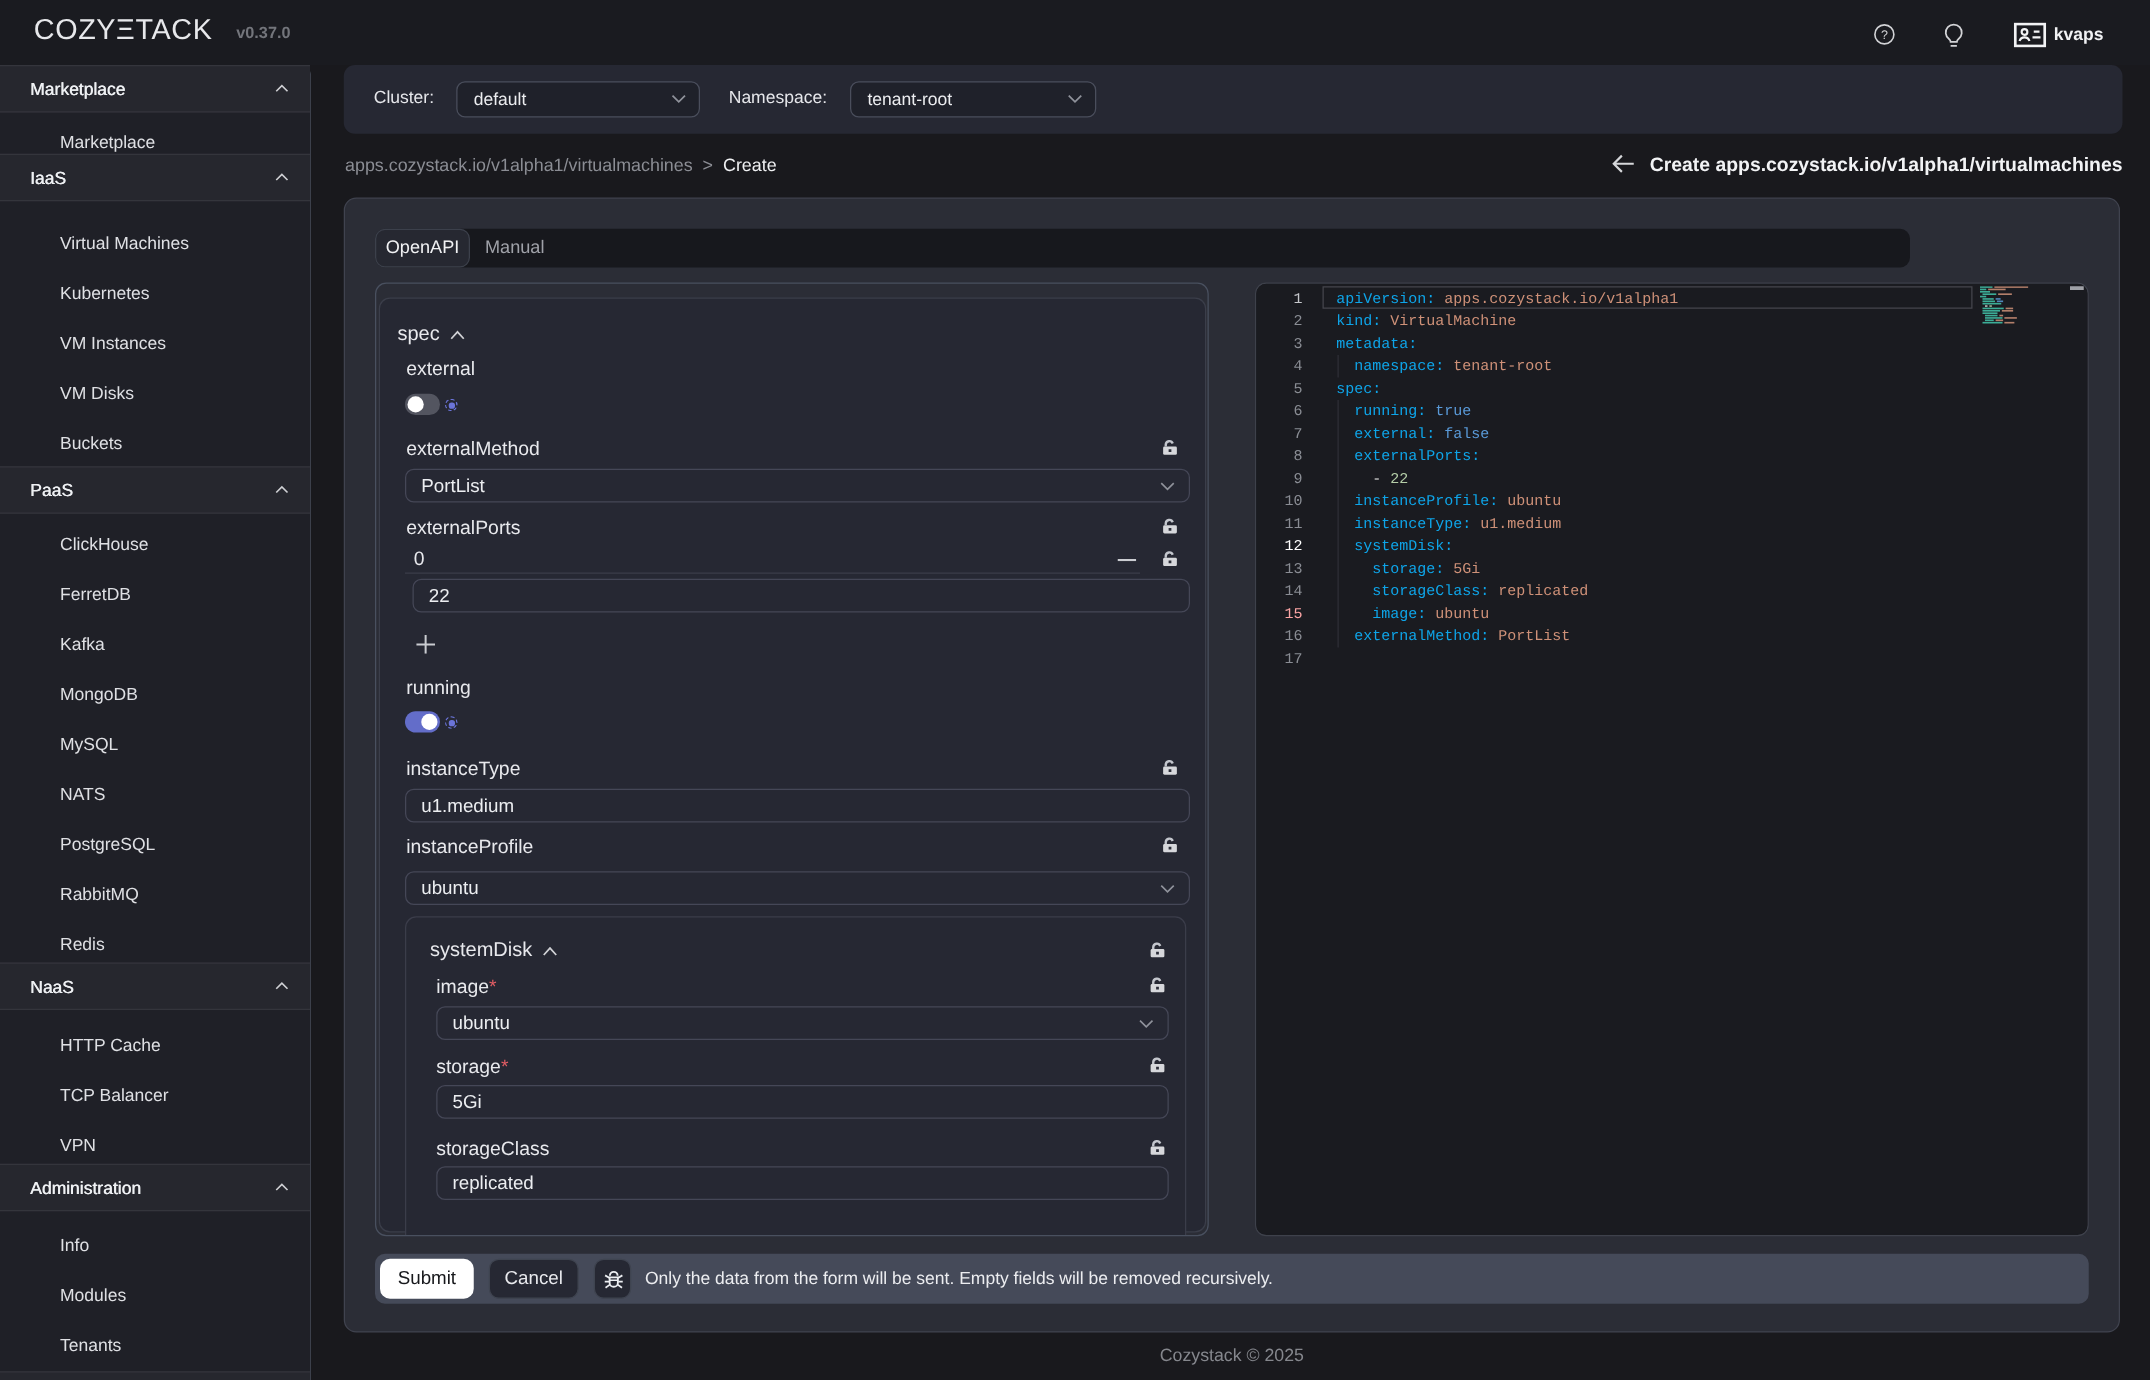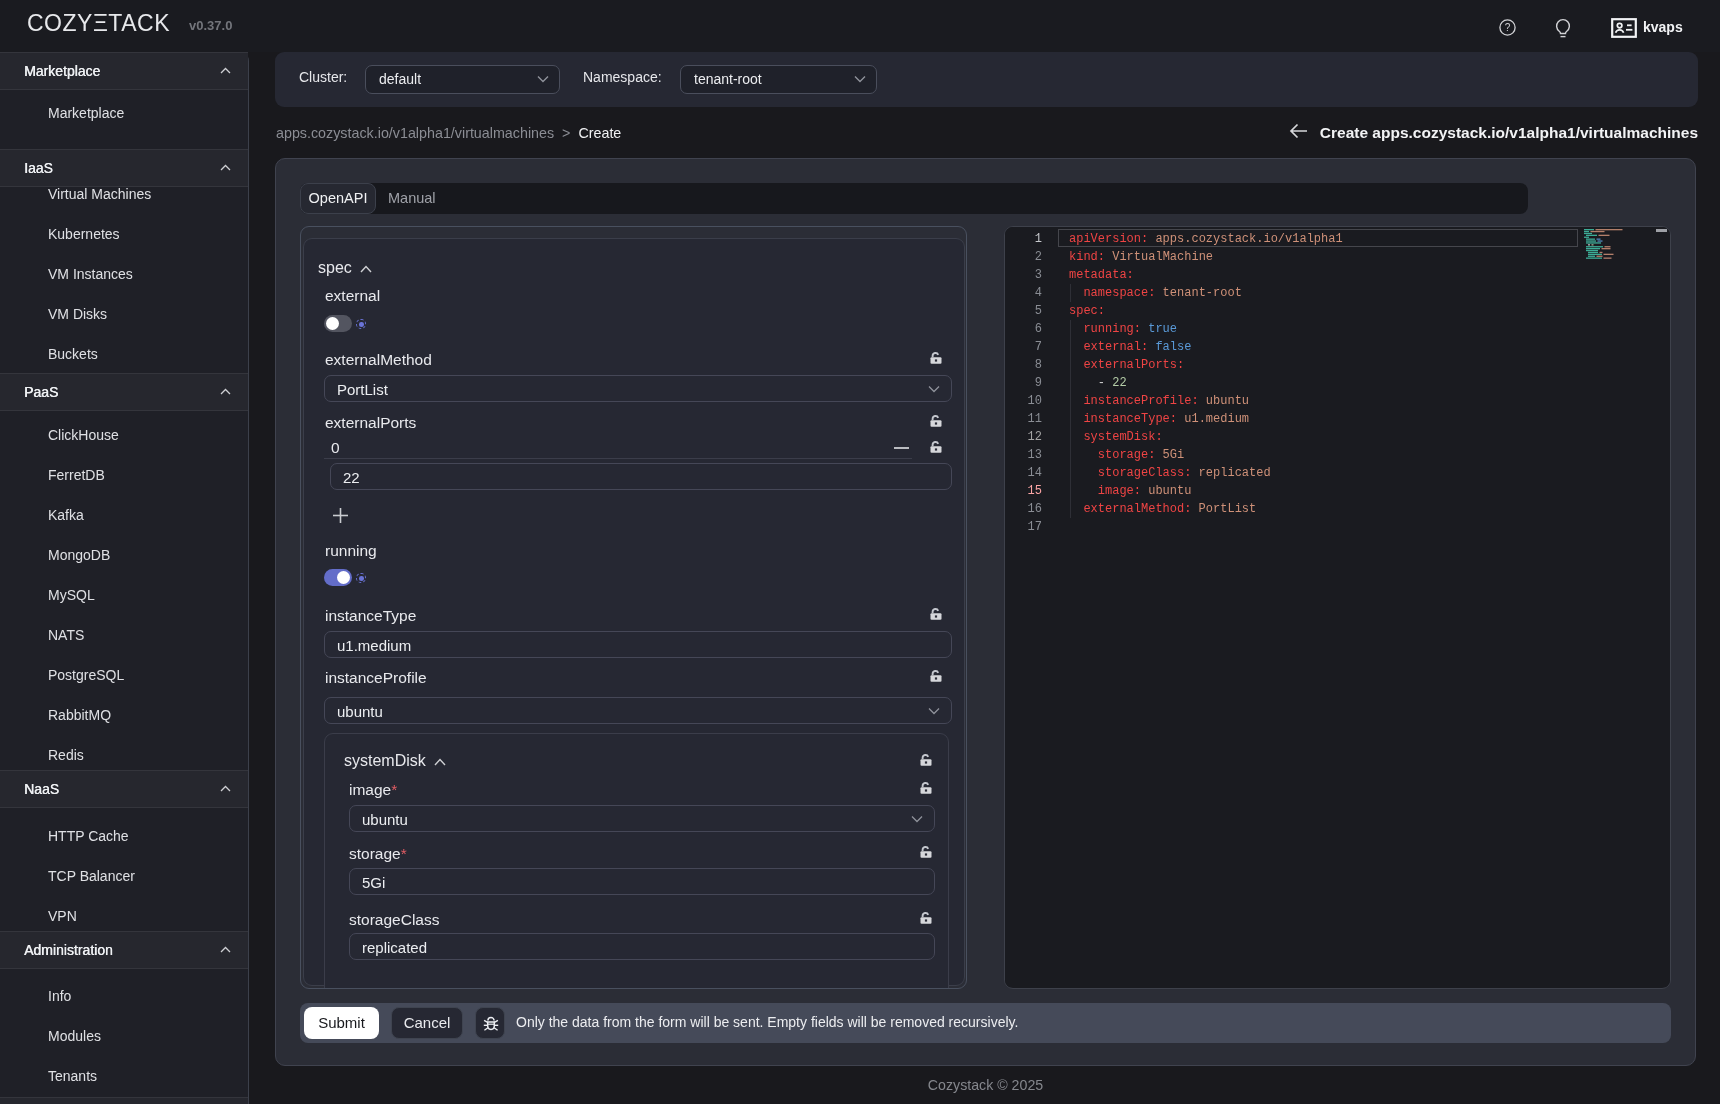--- a/index.html
+++ b/index.html
@@ -70,21 +70,21 @@
   
   #sdcard { position:absolute; left:20px; top:494px; width:625px; height:305px; background:#262833; border:1px solid #3b3d4a; border-radius:9px; }
 
   
   #edwrap { position:absolute; left:728px; top:67px; width:667px; height:763px; background:#1a1b20; border:1px solid #3e414b; border-radius:9px; overflow:hidden; }
   #editor { position:absolute; left:0; top:0; width:665px; height:760px; background:#1a1b20;
             font-family:"Liberation Mono", monospace; font-size:12px; line-height:18px; }
   .cl { position:absolute; left:0; width:650px; height:18px; white-space:pre; }
   .ln { position:absolute; left:0; width:37px; text-align:right; color:#8a8d94; }
   .cd { position:absolute; left:64px; }
-  .k { color:#ef4444; } .v { color:#cf9178; } .b { color:#5a9ad8; } .n { color:#b5cea8; } .w { color:#d4d4d4; }
+  .k { color:#0ea5e9; } .v { color:#cf9178; } .b { color:#5a9ad8; } .n { color:#b5cea8; } .w { color:#d4d4d4; }
   #curline { position:absolute; left:53px; top:2px; width:520px; height:18px; border:1px solid #45464c; }
   .iguide { position:absolute; left:64.5px; width:1px; background:#2e2f36; }
 
   
   #botbar { position:absolute; left:24px; top:844px; width:1371px; height:40px; background:#454a59; border-radius:8px; }
   #btn-submit { position:absolute; left:4px; top:4px; width:75px; height:32px; background:#fff; border-radius:8px;
                 color:#17181c; font-size:15px; font-weight:500; text-align:center; line-height:32px; }
   #btn-cancel { position:absolute; left:91px; top:4px; width:72px; height:32px; background:#262833; border:1px solid #3f4450; border-radius:8px;
                 color:#e9eaee; font-size:15px; text-align:center; line-height:30px; }
   #btn-bug { position:absolute; left:175px; top:4px; width:30px; height:32px; background:#262833; border:1px solid #3f4450; border-radius:8px; }
@@ -115,21 +115,21 @@
   </svg>
   <div style="position:absolute; left:1643px; top:19px; font-size:14px; font-weight:700; color:#f1f2f4;">kvaps</div>
 </div>
 
 <div id="sidebar"></div>
 <div id="sbmenu">
     <div class="shdr" style="top: 52px;">Marketplace<svg class="chev" width="11" height="7" viewBox="0 0 11 7">
         <path d="M1 6 L5.5 1.5 L10 6" fill="none" stroke="#cfd0d4" stroke-width="1.3"></path>
       </svg></div>
     <div class="sitem" style="top: 93px;">Marketplace</div>
-    <div class="shdr" style="top: 149px;">IaaS<svg class="chev" width="11" height="7" viewBox="0 0 11 7">
+    <div class="shdr" style="top: 123px;">IaaS<svg class="chev" width="11" height="7" viewBox="0 0 11 7">
         <path d="M1 6 L5.5 1.5 L10 6" fill="none" stroke="#cfd0d4" stroke-width="1.3"></path>
       </svg></div>
     <div class="sitem" style="top: 174px;">Virtual Machines</div>
     <div class="sitem" style="top: 214px;">Kubernetes</div>
     <div class="sitem" style="top: 254px;">VM Instances</div>
     <div class="sitem" style="top: 294px;">VM Disks</div>
     <div class="sitem" style="top: 334px;">Buckets</div>
     <div class="shdr" style="top: 373px;">PaaS<svg class="chev" width="11" height="7" viewBox="0 0 11 7">
         <path d="M1 6 L5.5 1.5 L10 6" fill="none" stroke="#cfd0d4" stroke-width="1.3"></path>
       </svg></div>
@@ -306,21 +306,21 @@
         <div class="cl" style="top:21px;"><span class="ln" style="color:#8a8d94">2</span><span class="cd"><span class="k">kind:</span><span class="v">&nbsp;VirtualMachine</span></span></div>
         <div class="cl" style="top:39px;"><span class="ln" style="color:#8a8d94">3</span><span class="cd"><span class="k">metadata:</span></span></div>
         <div class="cl" style="top:57px;"><span class="ln" style="color:#8a8d94">4</span><span class="cd"><span class="k">&nbsp;&nbsp;namespace:</span><span class="v">&nbsp;tenant-root</span></span></div>
         <div class="cl" style="top:75px;"><span class="ln" style="color:#8a8d94">5</span><span class="cd"><span class="k">spec:</span></span></div>
         <div class="cl" style="top:93px;"><span class="ln" style="color:#8a8d94">6</span><span class="cd"><span class="k">&nbsp;&nbsp;running:</span><span class="b">&nbsp;true</span></span></div>
         <div class="cl" style="top:111px;"><span class="ln" style="color:#8a8d94">7</span><span class="cd"><span class="k">&nbsp;&nbsp;external:</span><span class="b">&nbsp;false</span></span></div>
         <div class="cl" style="top:129px;"><span class="ln" style="color:#8a8d94">8</span><span class="cd"><span class="k">&nbsp;&nbsp;externalPorts:</span></span></div>
         <div class="cl" style="top:147px;"><span class="ln" style="color:#8a8d94">9</span><span class="cd"><span class="w">&nbsp;&nbsp;&nbsp;&nbsp;-&nbsp;</span><span class="n">22</span></span></div>
         <div class="cl" style="top:165px;"><span class="ln" style="color:#8a8d94">10</span><span class="cd"><span class="k">&nbsp;&nbsp;instanceProfile:</span><span class="v">&nbsp;ubuntu</span></span></div>
         <div class="cl" style="top:183px;"><span class="ln" style="color:#8a8d94">11</span><span class="cd"><span class="k">&nbsp;&nbsp;instanceType:</span><span class="v">&nbsp;u1.medium</span></span></div>
-        <div class="cl" style="top:201px;"><span class="ln" style="color:#a3a3a3">12</span><span class="cd"><span class="k">&nbsp;&nbsp;systemDisk:</span></span></div>
+        <div class="cl" style="top:201px;"><span class="ln" style="color:#ffffff">12</span><span class="cd"><span class="k">&nbsp;&nbsp;systemDisk:</span></span></div>
         <div class="cl" style="top:219px;"><span class="ln" style="color:#8a8d94">13</span><span class="cd"><span class="k">&nbsp;&nbsp;&nbsp;&nbsp;storage:</span><span class="v">&nbsp;5Gi</span></span></div>
         <div class="cl" style="top:237px;"><span class="ln" style="color:#8a8d94">14</span><span class="cd"><span class="k">&nbsp;&nbsp;&nbsp;&nbsp;storageClass:</span><span class="v">&nbsp;replicated</span></span></div>
         <div class="cl" style="top:255px;"><span class="ln" style="color:#fca5a5">15</span><span class="cd"><span class="k">&nbsp;&nbsp;&nbsp;&nbsp;image:</span><span class="v">&nbsp;ubuntu</span></span></div>
         <div class="cl" style="top:273px;"><span class="ln" style="color:#8a8d94">16</span><span class="cd"><span class="k">&nbsp;&nbsp;externalMethod:</span><span class="v">&nbsp;PortList</span></span></div>
         <div class="cl" style="top:291px;text-decoration:underline;"><span class="ln" style="color:#8a8d94">17</span><span class="cd"></span></div>
         <div class="iguide" style="top:57px; height:18px;"></div>
         <div class="iguide" style="top:93px; height:198px;"></div>
         <svg style="position:absolute; left:579px; top:2px;" width="44" height="36" viewBox="0 0 44 36">
           <rect x="0" y="0" width="10" height="1.3" fill="#43c5ab" opacity="0.85"></rect>
           <rect x="11.5" y="0" width="27" height="1.3" fill="#cf9178" opacity="0.85"></rect>

